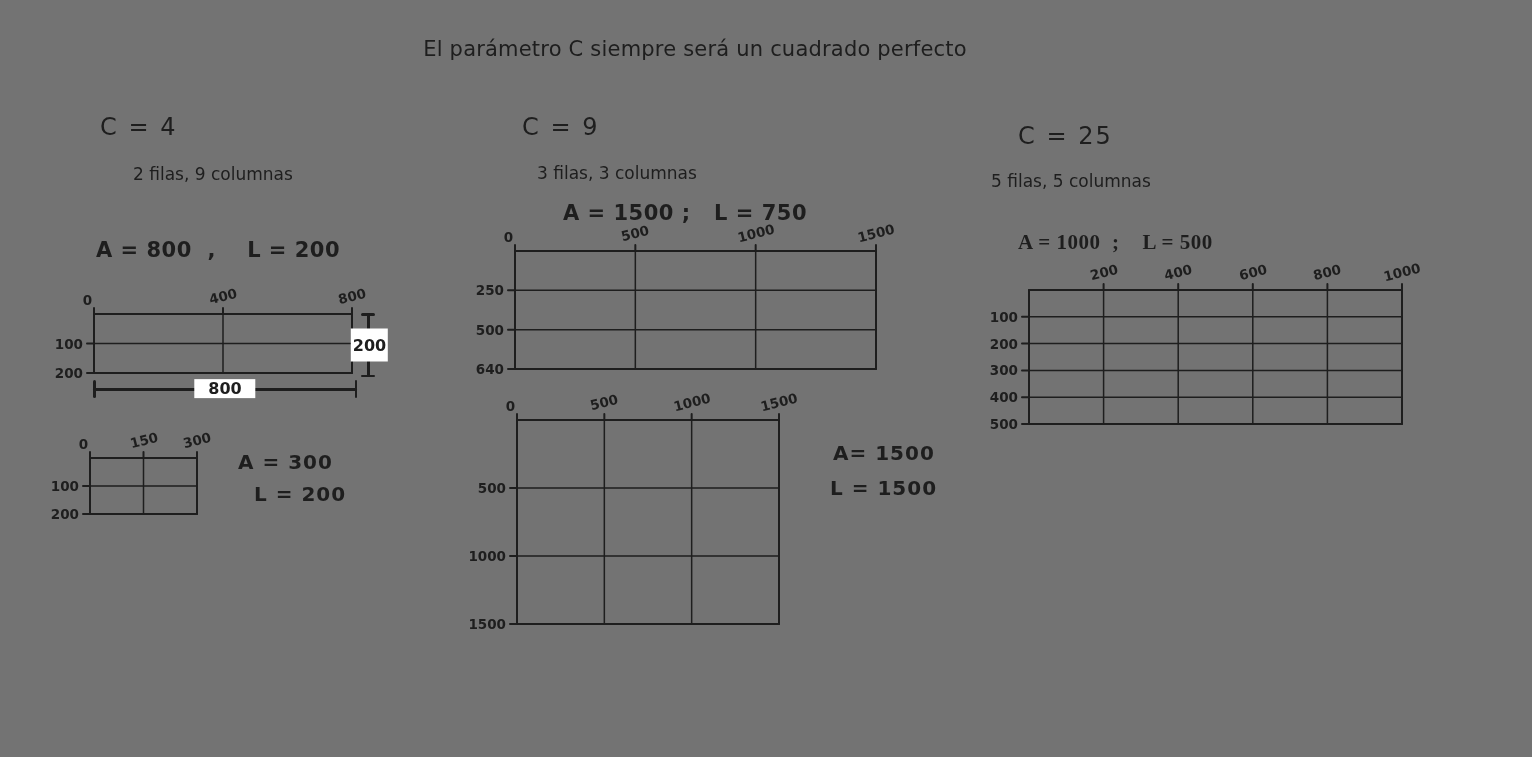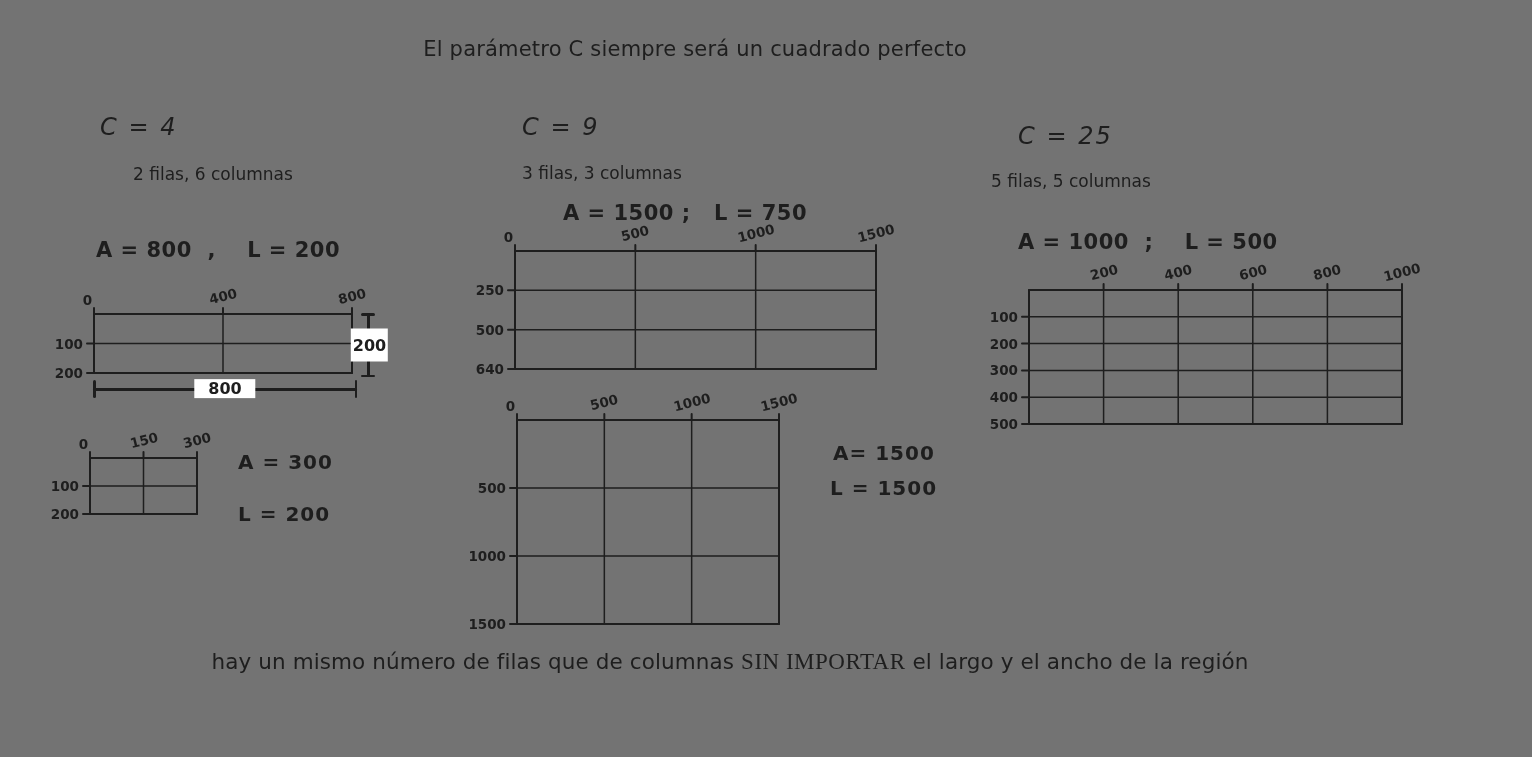--- a/index.html
+++ b/index.html
@@ -9,21 +9,21 @@
     color:#1e1e1e;
   }
   .canvas {
     position:relative; width:1532px; height:757px;
     background:#737373; overflow:hidden;
   }
   .title {
     position:absolute; top:37px; left:380px; width:630px;
     text-align:center; font-size:21px; letter-spacing:0.2px;
   }
-  .heading { position:absolute; font-size:24px; letter-spacing:2px; font-style:italic; }
+  .heading { position:absolute; font-size:24px; letter-spacing:2px; }
   .subtitle { position:absolute; font-size:17px; }
   .formula { position:absolute; font-size:21px; font-weight:bold; white-space:pre; letter-spacing:0.5px; }
   .annot { position:absolute; font-size:20px; font-weight:bold; white-space:pre; letter-spacing:1px; }
 
   .grid { position:absolute; }
   .grid svg { overflow:visible; display:block; }
   .xtick {
     position:absolute; top:-25px; font-size:13.5px; font-weight:bold;
     transform:translateX(-50%) rotate(-14deg); white-space:nowrap;
   }
@@ -63,21 +63,21 @@
 </style>
 </head>
 <body>
 
 <div class="canvas">
 
   <div class="title">El parámetro C siempre será un cuadrado perfecto</div>
 
   <section>
     <div class="heading" style="left:100px; top:113px;">C = 4</div>
-    <div class="subtitle" style="left:133px; top:164px;">2 filas, 6 columnas</div>
+    <div class="subtitle" style="left:133px; top:164px;">2 filas, 9 columnas</div>
     <div class="formula" style="left:96px; top:238px;">A = 800  ,    L = 200</div>
 
     <div class="grid" style="left:93px; top:313px; width:260px; height:61px;">
         <div class="xtick zero" style="left: 1px;">0</div>
         <div class="xtick" style="left: 130px;">400</div>
         <div class="xtick" style="left: 259px;">800</div>
         <div class="ytick" style="top: 30.5px;">100</div>
         <div class="ytick" style="top: 60px;">200</div>
         <svg width="260" height="61" style="overflow: visible;">
           <line x1="1" y1="1" x2="1" y2="60" stroke="#1e1e1e" stroke-width="2" stroke-linecap="round"></line>
@@ -122,26 +122,26 @@
           <line x1="1" y1="29" x2="108" y2="29" stroke="#1e1e1e" stroke-width="1.5" stroke-linecap="round"></line>
           <line x1="1" y1="57" x2="108" y2="57" stroke="#1e1e1e" stroke-width="2" stroke-linecap="round"></line>
           <line x1="1" y1="-5" x2="1" y2="1" stroke="#1e1e1e" stroke-width="2" stroke-linecap="round"></line>
           <line x1="54.5" y1="-5" x2="54.5" y2="1" stroke="#1e1e1e" stroke-width="2" stroke-linecap="round"></line>
           <line x1="108" y1="-5" x2="108" y2="1" stroke="#1e1e1e" stroke-width="2" stroke-linecap="round"></line>
           <line x1="-6" y1="29" x2="1" y2="29" stroke="#1e1e1e" stroke-width="2" stroke-linecap="round"></line>
           <line x1="-6" y1="57" x2="1" y2="57" stroke="#1e1e1e" stroke-width="2" stroke-linecap="round"></line>
         </svg>
       </div>
     <div class="annot" style="left:238px; top:450px;">A = 300</div>
-    <div class="annot" style="left:238px; top:482px;margin-top:20px;">L = 200</div>
+    <div class="annot" style="left:254px; top:482px;">L = 200</div>
   </section>
 
   <section>
     <div class="heading" style="left:522px; top:113px;">C = 9</div>
-    <div class="subtitle" style="left:522px; top:163px;">3 filas, 3 columnas</div>
+    <div class="subtitle" style="left:537px; top:163px;">3 filas, 3 columnas</div>
     <div class="formula" style="left:563px; top:201px;">A = 1500 ;   L = 750</div>
 
     <div class="grid" style="left:514px; top:250px; width:363px; height:120px;">
         <div class="xtick zero" style="left: 1px;">0</div>
         <div class="xtick" style="left: 121.333px;">500</div>
         <div class="xtick" style="left: 241.667px;">1000</div>
         <div class="xtick" style="left: 362px;">1500</div>
         <div class="ytick" style="top: 40.3333px;">250</div>
         <div class="ytick" style="top: 79.6667px;">500</div>
         <div class="ytick" style="top: 119px;">640</div>
@@ -190,21 +190,21 @@
           <line x1="-6" y1="205" x2="1" y2="205" stroke="#1e1e1e" stroke-width="2" stroke-linecap="round"></line>
         </svg>
       </div>
     <div class="annot" style="left:827px; top:441px;margin-left:6px;">A= 1500</div>
     <div class="annot" style="left:830px; top:476px;">L = 1500</div>
   </section>
 
   <section>
     <div class="heading" style="left:1018px; top:122px;">C = 25</div>
     <div class="subtitle" style="left:991px; top:171px;">5 filas, 5 columnas</div>
-    <div class="formula" style="left:1018px; top:230px;">A = 1000  ;    L = 500</div>
+    <div class="formula" style="left:1018px; top:230px;font-family:Liberation Serif, serif;">A = 1000  ;    L = 500</div>
 
     <div class="grid" style="left:1028px; top:289px; width:375px; height:136px;">
         <div class="xtick" style="left: 75.6px;">200</div>
         <div class="xtick" style="left: 150.2px;">400</div>
         <div class="xtick" style="left: 224.8px;">600</div>
         <div class="xtick" style="left: 299.4px;">800</div>
         <div class="xtick" style="left: 374px;">1000</div>
         <div class="ytick" style="top: 27.8px;">100</div>
         <div class="ytick" style="top: 54.6px;">200</div>
         <div class="ytick" style="top: 81.4px;">300</div>
@@ -231,16 +231,15 @@
           <line x1="-6" y1="27.8" x2="1" y2="27.8" stroke="#1e1e1e" stroke-width="2" stroke-linecap="round"></line>
           <line x1="-6" y1="54.6" x2="1" y2="54.6" stroke="#1e1e1e" stroke-width="2" stroke-linecap="round"></line>
           <line x1="-6" y1="81.39999999999999" x2="1" y2="81.39999999999999" stroke="#1e1e1e" stroke-width="2" stroke-linecap="round"></line>
           <line x1="-6" y1="108.2" x2="1" y2="108.2" stroke="#1e1e1e" stroke-width="2" stroke-linecap="round"></line>
           <line x1="-6" y1="135" x2="1" y2="135" stroke="#1e1e1e" stroke-width="2" stroke-linecap="round"></line>
         </svg>
       </div>
   </section>
 
   <div class="footer">
-    <div><span>hay un mismo número de filas que de columnas </span><span class="emph">SIN IMPORTAR</span><span> el largo y el ancho de la región</span></div>
   </div>
 
 </div>
 
 </body></html>

